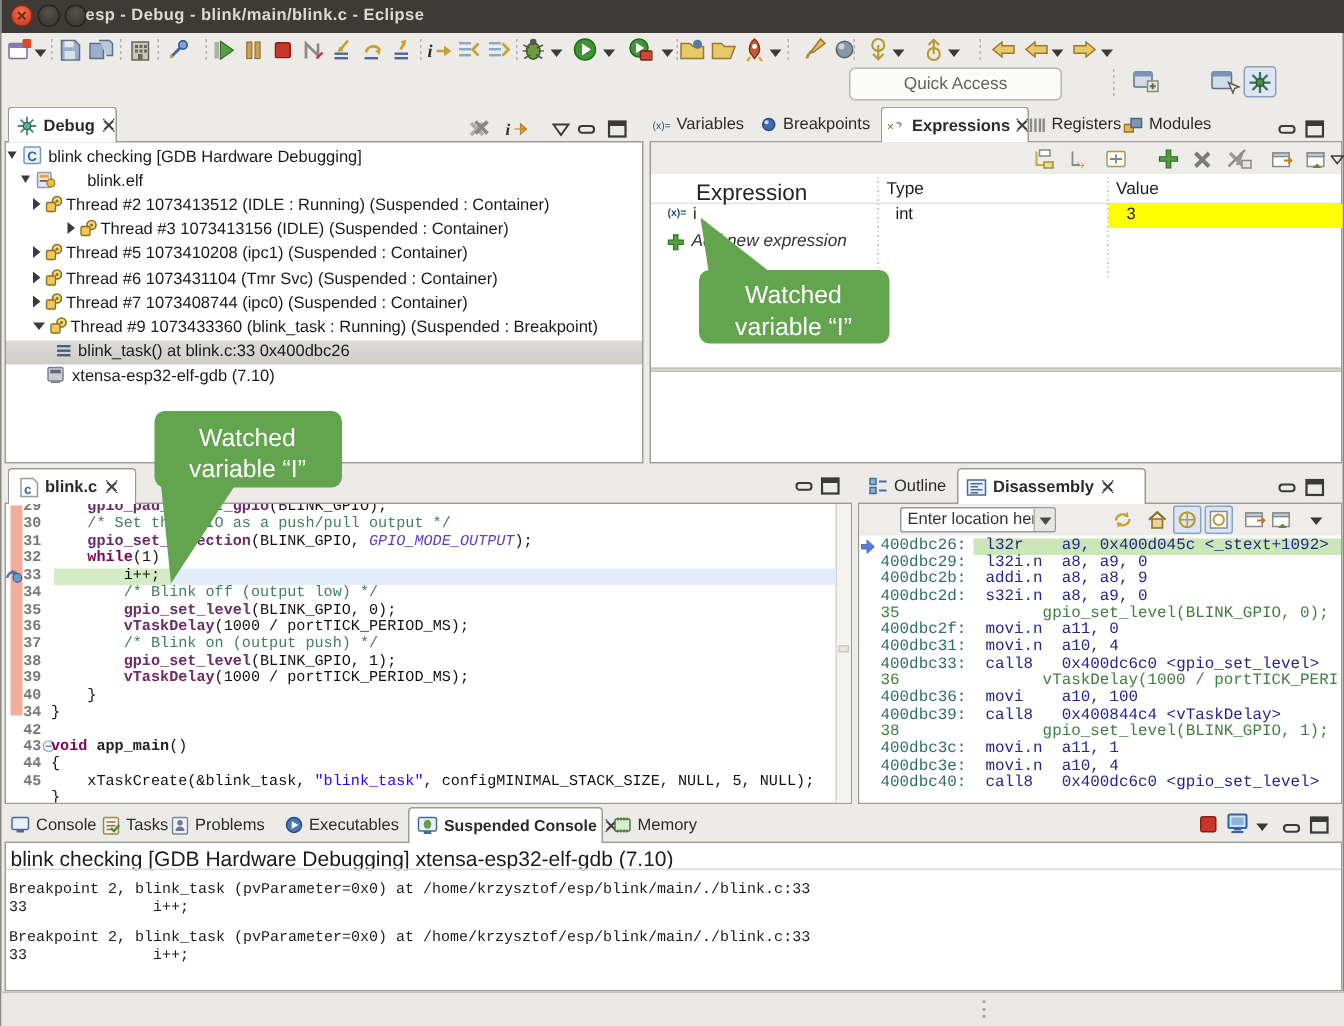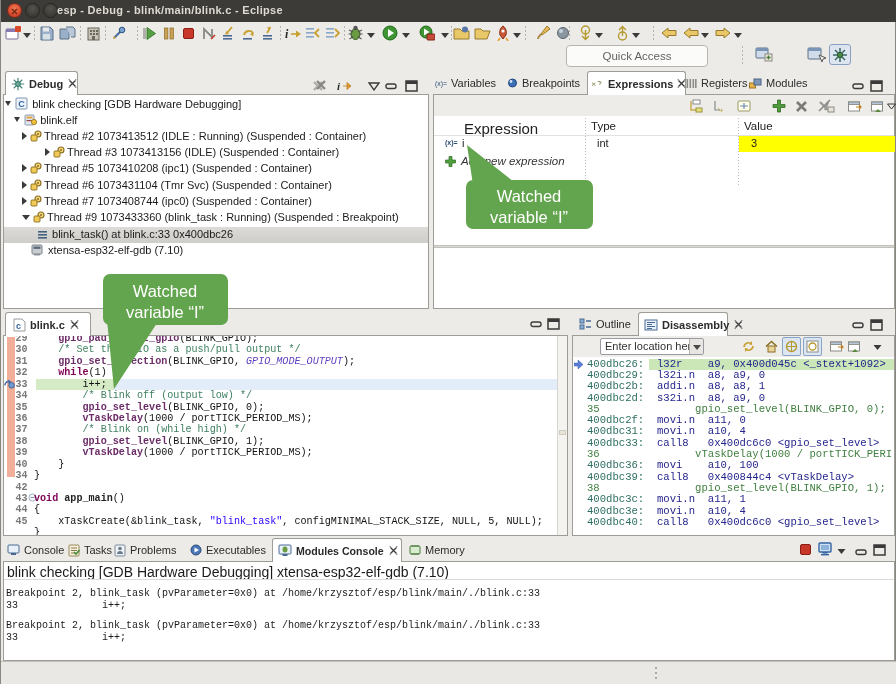--- a/index.html
+++ b/index.html
@@ -261,21 +261,21 @@
       <div class="treerow" style="left:12px;top:113px;">
         <svg width="8" height="8" viewBox="0 0 8 8" style="vertical-align:1px;">
             <polygon points="1,2 7,2 4,7" fill="#3a3a3a"></polygon>
           </svg>
         <svg width="13" height="13" viewBox="0 0 13 13" style="vertical-align:-2px;">
             <rect x="1" y="2" width="9" height="10" rx="1" fill="#dfe7f0" stroke="#8a9ab0"></rect>
             <rect x="2.5" y="3.5" width="6" height="2" fill="#e8a33d"></rect>
             <rect x="2.5" y="7" width="6" height="1.2" fill="#9a4a4a"></rect>
             <circle cx="10" cy="9" r="2.6" fill="#f0c040" stroke="#a98420"></circle>
           </svg>
-        <span style="margin-left:0;">blink.elf</span>
+        <span style="margin-left:18px;">blink.elf</span>
       </div>
       <div class="treerow" style="left:21px;top:130px;"><span class="tri-r"></span><span class="thrico"><svg width="12" height="12" viewBox="0 0 12 12">
               <circle cx="8" cy="4" r="3" fill="#f5d87a" stroke="#8a6d1f" stroke-width="1.1"></circle>
               <circle cx="8" cy="4" r="1" fill="#8a6d1f"></circle>
               <rect x="1" y="5" width="6" height="6" rx="1" fill="#f0c957" stroke="#8a6d1f" stroke-width="0.9"></rect>
             </svg></span><span>Thread #2 1073413512 (IDLE : Running) (Suspended : Container)</span></div>
       <div class="treerow" style="left:21px;top:146px;padding-left:23px;"><span class="tri-r"></span><span class="thrico"><svg width="12" height="12" viewBox="0 0 12 12">
               <circle cx="8" cy="4" r="3" fill="#f5d87a" stroke="#8a6d1f" stroke-width="1.1"></circle>
               <circle cx="8" cy="4" r="1" fill="#8a6d1f"></circle>
               <rect x="1" y="5" width="6" height="6" rx="1" fill="#f0c957" stroke="#8a6d1f" stroke-width="0.9"></rect>
@@ -504,21 +504,21 @@
       <div class="gut" style="top:168.4px;">44</div>
       <div class="gut" style="top:179.8px;">45</div>
       <div class="cl" style="top:-3px;">    <span class="fn">gpio_pad_select_gpio</span>(BLINK_GPIO);</div>
       <div class="cl" style="top:8.4px;">    <span class="cm">/* Set the GPIO as a push/pull output */</span></div>
       <div class="cl" style="top:19.8px;">    <span class="fn">gpio_set_direction</span>(BLINK_GPIO, <span class="mac">GPIO_MODE_OUTPUT</span>);</div>
       <div class="cl" style="top:31.3px;">    <span class="kw">while</span>(1)</div>
       <div class="cl" style="top:42.7px;">        i++;</div>
       <div class="cl" style="top:54.1px;">        <span class="cm">/* Blink off (output low) */</span></div>
       <div class="cl" style="top:65.5px;">        <span class="fn">gpio_set_level</span>(BLINK_GPIO, 0);</div>
       <div class="cl" style="top:77px;">        <span class="fn">vTaskDelay</span>(1000 / portTICK_PERIOD_MS);</div>
-      <div class="cl" style="top:88.4px;">        <span class="cm">/* Blink on (while high) */</span></div>
+      <div class="cl" style="top:88.4px;">        <span class="cm">/* Blink on (output push) */</span></div>
       <div class="cl" style="top:99.8px;">        <span class="fn">gpio_set_level</span>(BLINK_GPIO, 1);</div>
       <div class="cl" style="top:111.2px;">        <span class="fn">vTaskDelay</span>(1000 / portTICK_PERIOD_MS);</div>
       <div class="cl" style="top:122.7px;">    }</div>
       <div class="cl" style="top:134.1px;">}</div>
       <div class="cl" style="top:156.9px;"><span class="kw">void</span> <span class="fnb">app_main</span>()</div>
       <div class="cl" style="top:168.4px;">{</div>
       <div class="cl" style="top:179.8px;">    xTaskCreate(&amp;blink_task, <span class="str">"blink_task"</span>, configMINIMAL_STACK_SIZE, NULL, 5, NULL);</div>
       <div class="cl" style="top:191.2px;">}</div>
     </div>
     <div class="abs" style="left:556px;top:336px;width:10px;height:199px;background:#f4f3f0;border-left:1px solid #d8d6d2;"></div>
@@ -528,21 +528,21 @@
   <div class="panel" id="disasm-panel">
     <div class="pcontent" style="left:571px;top:335px;width:323px;height:201px;"></div>
     <div id="disasm-tabs">
       <div class="tab" style="left:572px;top:312px;">
         <span class="titem" style="padding:0 6px;"><svg width="13" height="12" viewBox="0 0 13 12">
               <rect x="1" y="1" width="4" height="4" fill="#8ab0d8" stroke="#4a6a94"></rect>
               <rect x="1" y="7" width="4" height="4" fill="#8ab0d8" stroke="#4a6a94"></rect>
               <path d="M7 3h5M7 9h5" stroke="#4a6a94" stroke-width="1.4"></path>
             </svg>Outline</span>
       </div>
-      <div class="tab active" style="left:637px;top:312px;width:90px;height:24px;text-align:right;">
+      <div class="tab active" style="left:637px;top:312px;width:126px;height:24px;text-align:right;">
         <span class="titem" style="padding:0 5px;">
             <svg width="14" height="12" viewBox="0 0 14 12">
               <rect x="1" y="1" width="12" height="10" fill="#e8f0fa" stroke="#4a6a94"></rect>
               <path d="M3 3.5h8M3 5.5h5M3 7.5h8M3 9.5h5" stroke="#4a6a94" stroke-width="1"></path>
             </svg>
             <b>Disassembly</b> 
             <svg width="9" height="9" viewBox="0 0 9 9" style="margin-left:1px;">
               <path d="M1.5 1.5l6 6M7.5 1.5l-6 6" stroke="#3f3f3f" stroke-width="1.4"></path>
               <path d="M0.7 0.7l1 0M7.3 0.7l1 0M0.7 8.3l1 0M7.3 8.3l1 0" stroke="#3f3f3f" stroke-width="1"></path>
             </svg>
@@ -590,21 +590,21 @@
         </svg>
       <svg class="abs" style="left:300px;top:8px;" width="9" height="7" viewBox="0 0 9 7">
           <polygon points="0.5,1 8.5,1 4.5,6" fill="#3a3a3a"></polygon>
         </svg>
       <div class="abs" style="left:76px;top:22.6px;width:245px;height:11.3px;background:#cbe7b8;"></div>
       <svg class="abs" style="left:1px;top:24px;" width="9" height="9" viewBox="0 0 9 9">
           <path d="M0 3h4V0l5 4.5L4 9V6H0z" fill="#5a7ed8" stroke="#3a5ab0" stroke-width="0.5"></path>
         </svg>
       <div class="dl" style="top:22.6px;"><span class="ad">400dbc26:</span>  <span class="mn">l32r    </span><span class="op">a9, 0x400d045c &lt;_stext+1092&gt;</span></div>
       <div class="dl" style="top:33.9px;"><span class="ad">400dbc29:</span>  <span class="mn">l32i.n  </span><span class="op">a8, a9, 0</span></div>
-      <div class="dl" style="top:45.2px;"><span class="ad">400dbc2b:</span>  <span class="mn">addi.n  </span><span class="op">a8, a8, 1</span></div>
+      <div class="dl" style="top:45.2px;"><span class="ad">400dbc2b:</span>  <span class="mn">addi.n  </span><span class="op">a8, a8, 9</span></div>
       <div class="dl" style="top:56.5px;"><span class="ad">400dbc2d:</span>  <span class="mn">s32i.n  </span><span class="op">a8, a9, 0</span></div>
       <div class="dl" style="top:67.8px;"><span class="sl">35               gpio_set_level(BLINK_GPIO, 0);</span></div>
       <div class="dl" style="top:79.1px;"><span class="ad">400dbc2f:</span>  <span class="mn">movi.n  </span><span class="op">a11, 0</span></div>
       <div class="dl" style="top:90.4px;"><span class="ad">400dbc31:</span>  <span class="mn">movi.n  </span><span class="op">a10, 4</span></div>
       <div class="dl" style="top:101.7px;"><span class="ad">400dbc33:</span>  <span class="mn">call8   </span><span class="op">0x400dc6c0 &lt;gpio_set_level&gt;</span></div>
       <div class="dl" style="top:113px;"><span class="sl">36               vTaskDelay(1000 / portTICK_PERI</span></div>
       <div class="dl" style="top:124.3px;"><span class="ad">400dbc36:</span>  <span class="mn">movi    </span><span class="op">a10, 100</span></div>
       <div class="dl" style="top:135.6px;"><span class="ad">400dbc39:</span>  <span class="mn">call8   </span><span class="op">0x400844c4 &lt;vTaskDelay&gt;</span></div>
       <div class="dl" style="top:146.9px;"><span class="sl">38               gpio_set_level(BLINK_GPIO, 1);</span></div>
       <div class="dl" style="top:158.2px;"><span class="ad">400dbc3c:</span>  <span class="mn">movi.n  </span><span class="op">a11, 1</span></div>
@@ -642,21 +642,21 @@
               <polygon points="4.5,3.5 9,6 4.5,8.5" fill="#fff"></polygon>
             </svg>Executables</span>
       </div>
       <div class="tab active" style="left:271px;top:538px;width:130px;height:24px;font-size:10.6px;">
         <span class="titem" style="padding:0 5px;">
             <svg width="14" height="13" viewBox="0 0 14 13">
               <rect x="1" y="1" width="12" height="9" rx="1" fill="#e8f0fa" stroke="#4a6a94"></rect>
               <ellipse cx="7" cy="5.5" rx="2.5" ry="3" fill="#6b9c3f"></ellipse>
               <rect x="4.5" y="10" width="5" height="2" fill="#4a6a94"></rect>
             </svg>
-            <b>Modules Console</b> 
+            <b>Suspended Console</b> 
             <svg width="9" height="9" viewBox="0 0 9 9" style="margin-left:1px;">
               <path d="M1.5 1.5l6 6M7.5 1.5l-6 6" stroke="#3f3f3f" stroke-width="1.4"></path>
               <path d="M0.7 0.7l1 0M7.3 0.7l1 0M0.7 8.3l1 0M7.3 8.3l1 0" stroke="#3f3f3f" stroke-width="1"></path>
             </svg>
           </span>
       </div>
       <div class="tab" style="left:403px;top:538px;">
         <span class="titem" style="padding:0 5px;justify-content:center;"><svg width="12" height="12" viewBox="0 0 12 12">
               <rect x="1" y="2" width="10" height="8" rx="1" fill="#d8ecd0" stroke="#4a7a3a"></rect>
               <path d="M3 1v2M5 1v2M7 1v2M9 1v2M3 9v2M5 9v2M7 9v2M9 9v2" stroke="#4a7a3a"></path>

